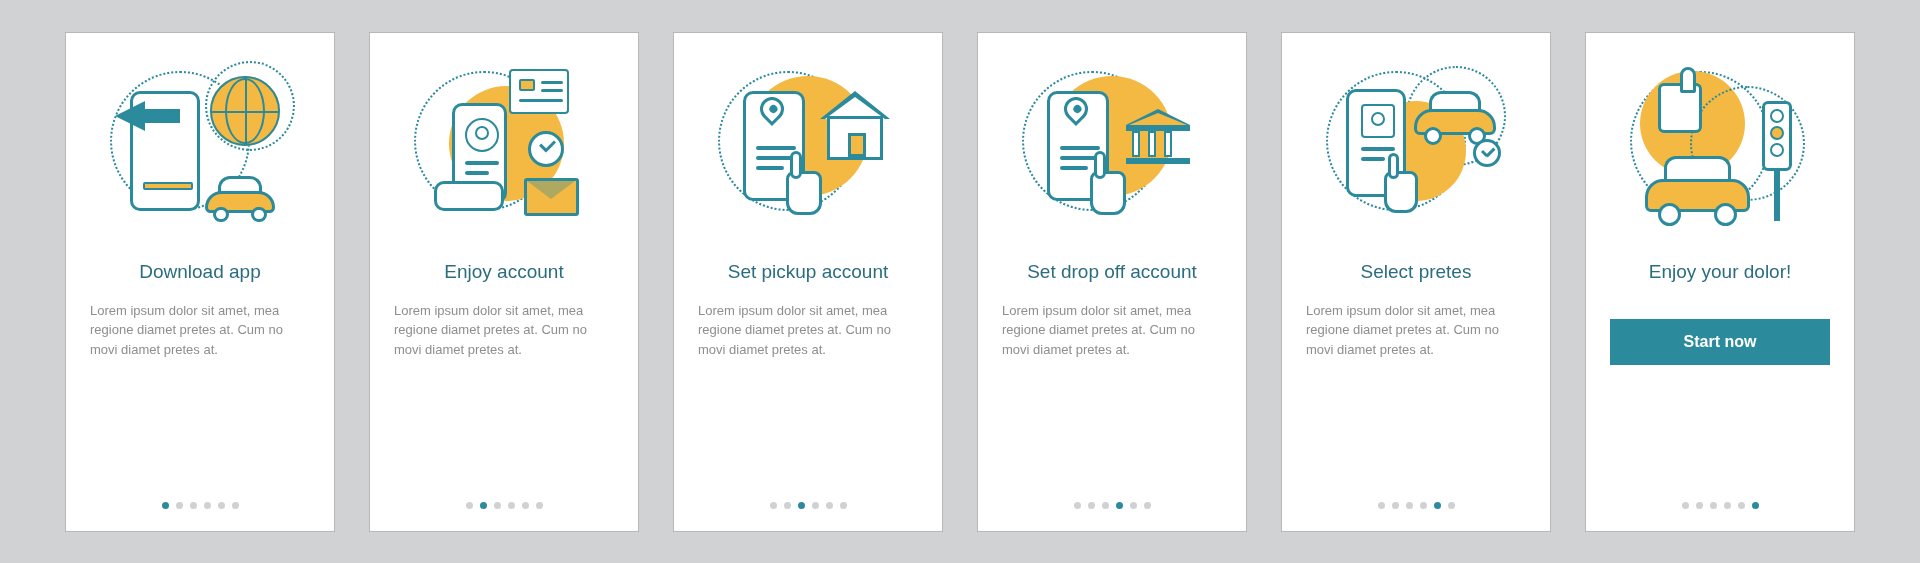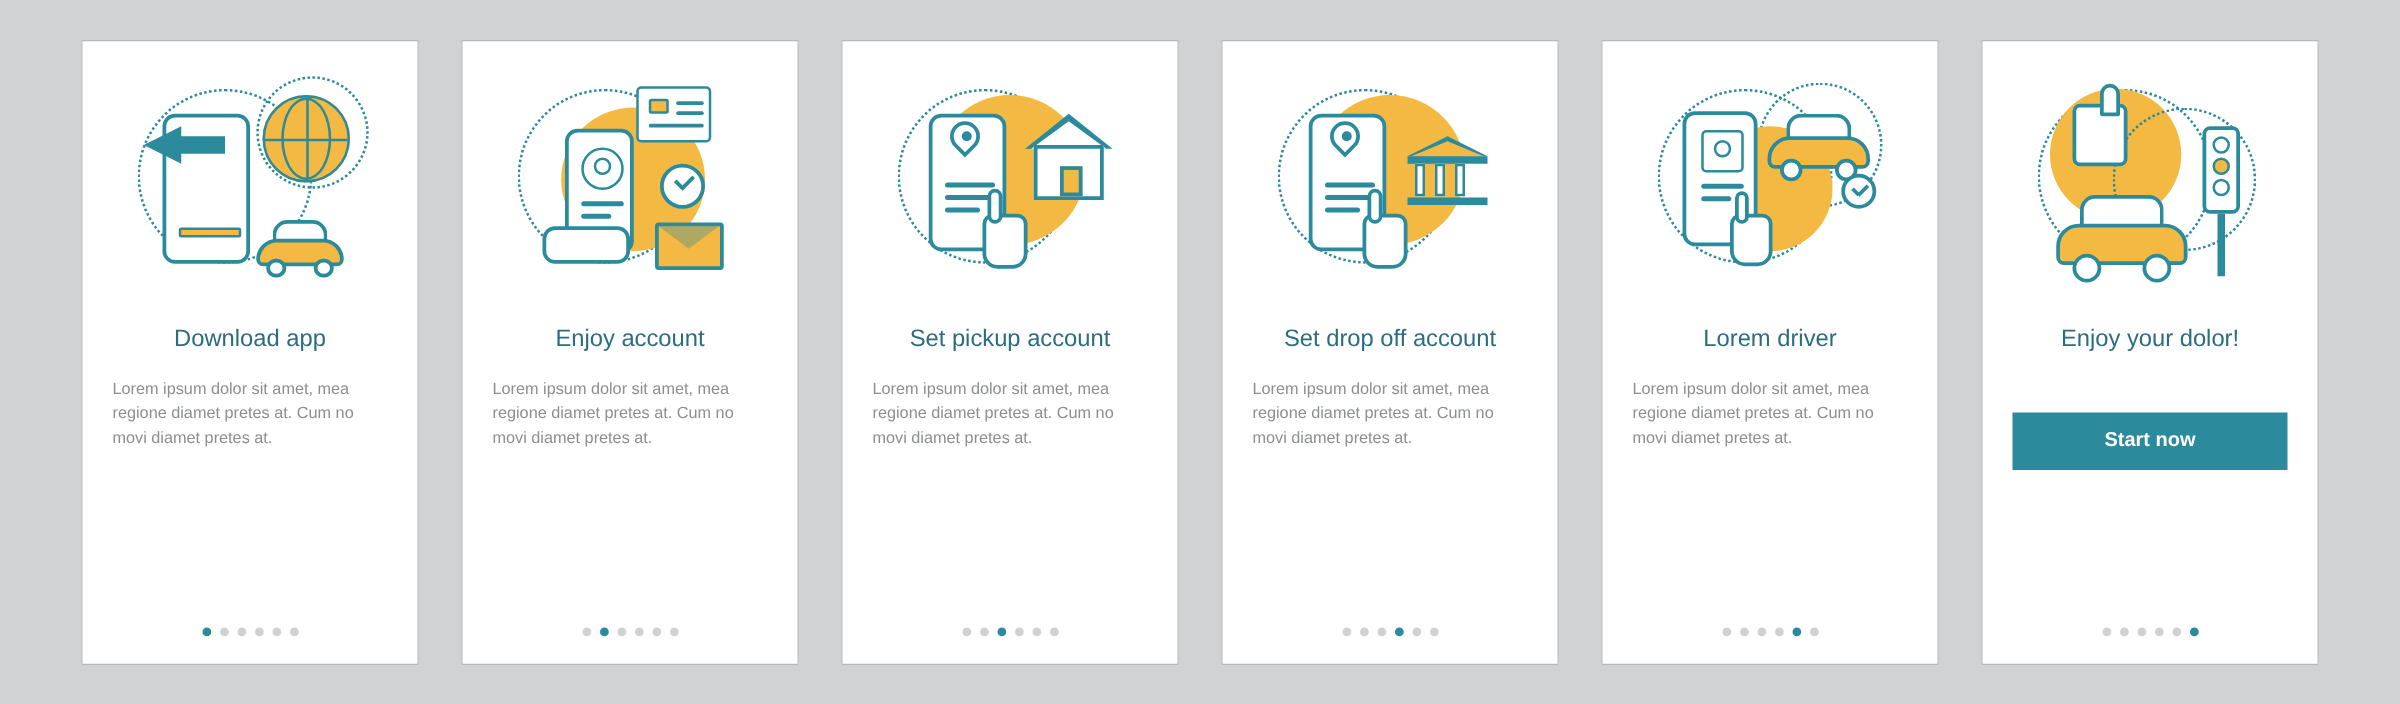--- a/index.html
+++ b/index.html
@@ -73,21 +73,21 @@
   }
   .dot.active { background: #2b8a9b; }
   .cta {
     width: 100%;
     background: #2b8a9b;
     color: #fff;
     text-align: center;
     font-size: 16px;
     font-weight: 600;
     padding: 14px 0;
-    margin-top: 29px;
+    margin-top: 18px;
     cursor: pointer;
   }
   .phone {
     position:absolute;
     background:#fff;
     border:3px solid #2b8a9b;
     border-radius:10px;
   }
   .bar { position:absolute; background:#2b8a9b; border-radius:2px; height:5px; }
   .car-body {
@@ -250,21 +250,21 @@
         <div class="car-body" style="left: 88px; top: 48.04px; width: 82px; height: 26.24px;"></div>
         <div class="wheel" style="left: 97.84px; top: 66.9px; width: 18.04px; height: 18.04px;"></div>
         <div class="wheel" style="left: 142.12px; top: 66.9px; width: 18.04px; height: 18.04px;"></div>
         <div style="position: absolute; right: 5px; top: 78px; width: 28px; height: 28px; border: 3px solid rgb(43, 138, 155); border-radius: 50%; background: rgb(255, 255, 255);">
           <div style="position:absolute;left:5px;top:10px;width:7px;height:3px;background:#2b8a9b;transform:rotate(45deg)"></div>
           <div style="position:absolute;left:9px;top:9px;width:11px;height:3px;background:#2b8a9b;transform:rotate(-45deg)"></div>
         </div>
         <div style="position: absolute; left: 58px; top: 110px; width: 34px; height: 42px; border: 3px solid rgb(43, 138, 155); border-radius: 8px 8px 12px 12px; background: rgb(255, 255, 255);"></div>
         <div style="position: absolute; left: 62px; top: 92px; width: 11px; height: 26px; border: 3px solid rgb(43, 138, 155); border-radius: 6px; background: rgb(255, 255, 255);"></div>
       </div>
-      <div class="title">Lorem driver</div>
+      <div class="title">Select pretes</div>
       <div class="desc">Lorem ipsum dolor sit amet, mea regione diamet pretes at. Cum no movi diamet pretes at.</div>
       <div class="pager">
         <div class="dot"></div>
         <div class="dot"></div>
         <div class="dot"></div>
         <div class="dot"></div>
         <div class="dot active"></div>
         <div class="dot"></div>
       </div>
     </div>

